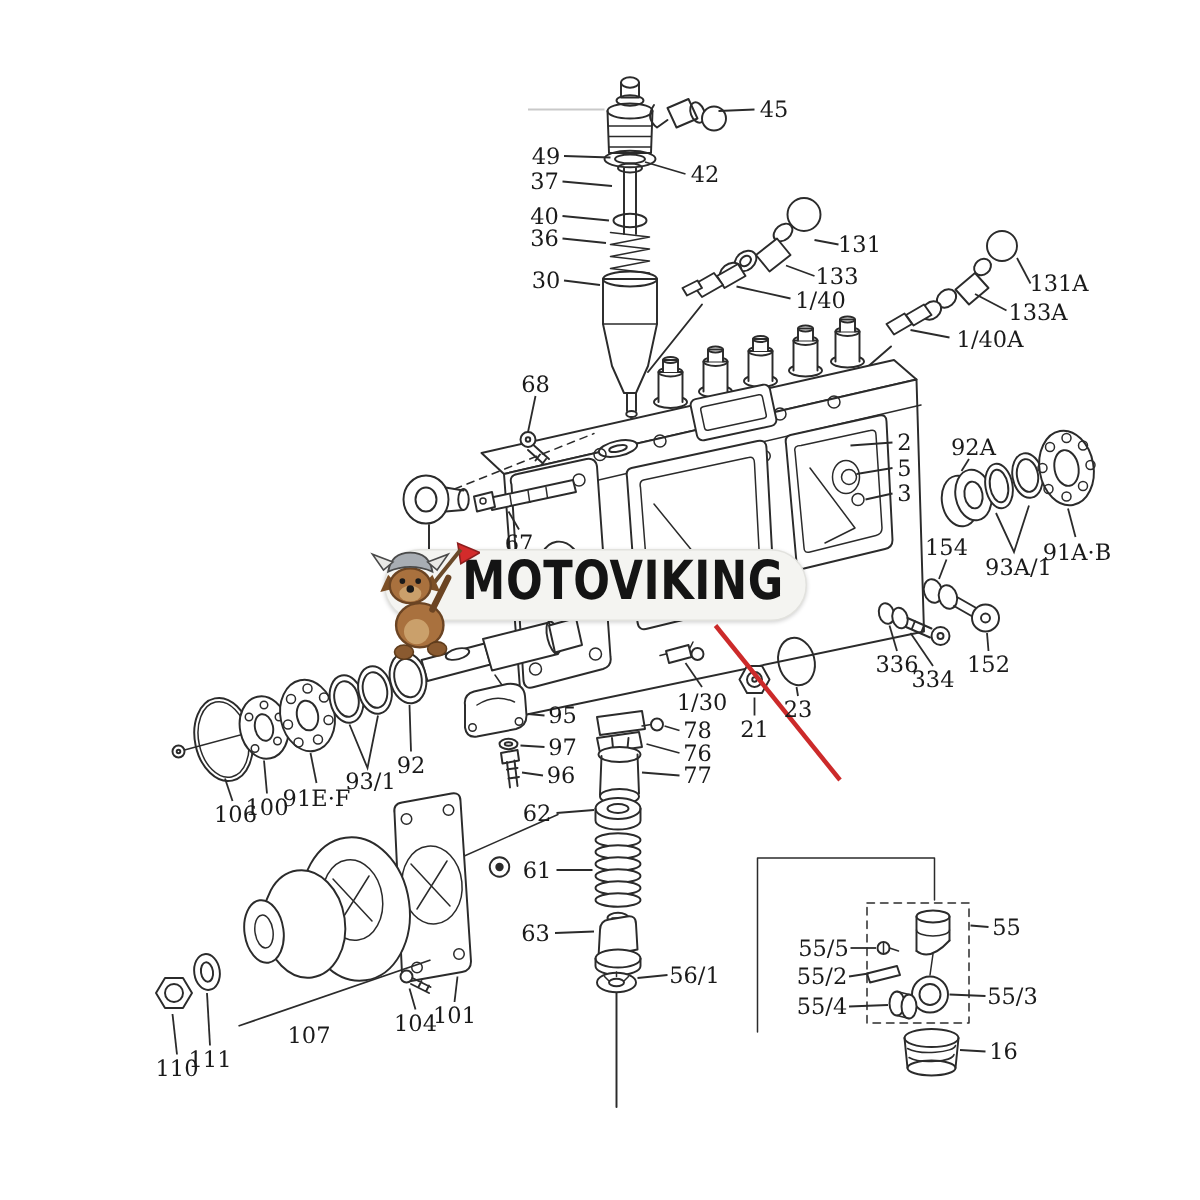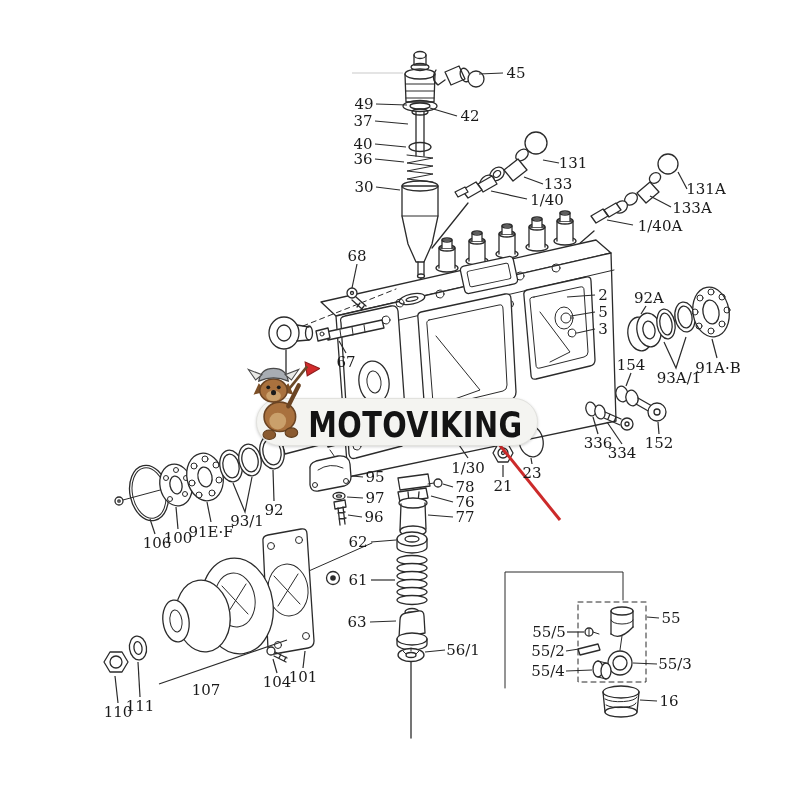--- a/index.html
+++ b/index.html
@@ -6,23 +6,23 @@
   #stage{position:relative;width:800px;height:800px;background:#fff;overflow:hidden;
          font-family:"DejaVu Sans",sans-serif;}
   #diagram-svg{position:absolute;left:0;top:0;}
   .leader{fill:none;stroke:#2b2b2b;stroke-width:1.2;}
   .part-label{font:15px "DejaVu Serif",serif;fill:#1a1a1a;text-anchor:middle;dominant-baseline:central;}
   .lw{stroke:#2b2b2b;stroke-width:1.3;fill:none;stroke-linecap:round;stroke-linejoin:round;}
   .lt{stroke:#2b2b2b;stroke-width:1;fill:none;}
   .wf{fill:#ffffff;}
   .dash{stroke-dasharray:5 4;}
   .faint{stroke:#c9c9c9;stroke-width:1.2;fill:none;}
-  .logo-bar{position:absolute;left:256px;top:398px;width:280px;height:46px;border-radius:24px;
+  .logo-bar{position:absolute;left:256px;top:366px;width:280px;height:46px;border-radius:24px;
             background:#f4f4f1;border:1px solid #e2e2de;box-shadow:0 1px 3px rgba(0,0,0,.18);
-            z-index:3;display:flex;align-items:flex-end;}
+            z-index:3;display:flex;align-items:flex-start;}
   .logo-text{font-family:"DejaVu Sans",sans-serif;font-weight:900;font-size:36px;color:#141414;
              letter-spacing:.5px;transform:scaleX(.8);transform-origin:left center;
              padding-left:64px;white-space:nowrap;}
   .mascot{position:absolute;left:246px;top:360px;width:74px;height:80px;z-index:4;}
 </style>
 </head>
 <body>
 
 <div id="stage">
 

